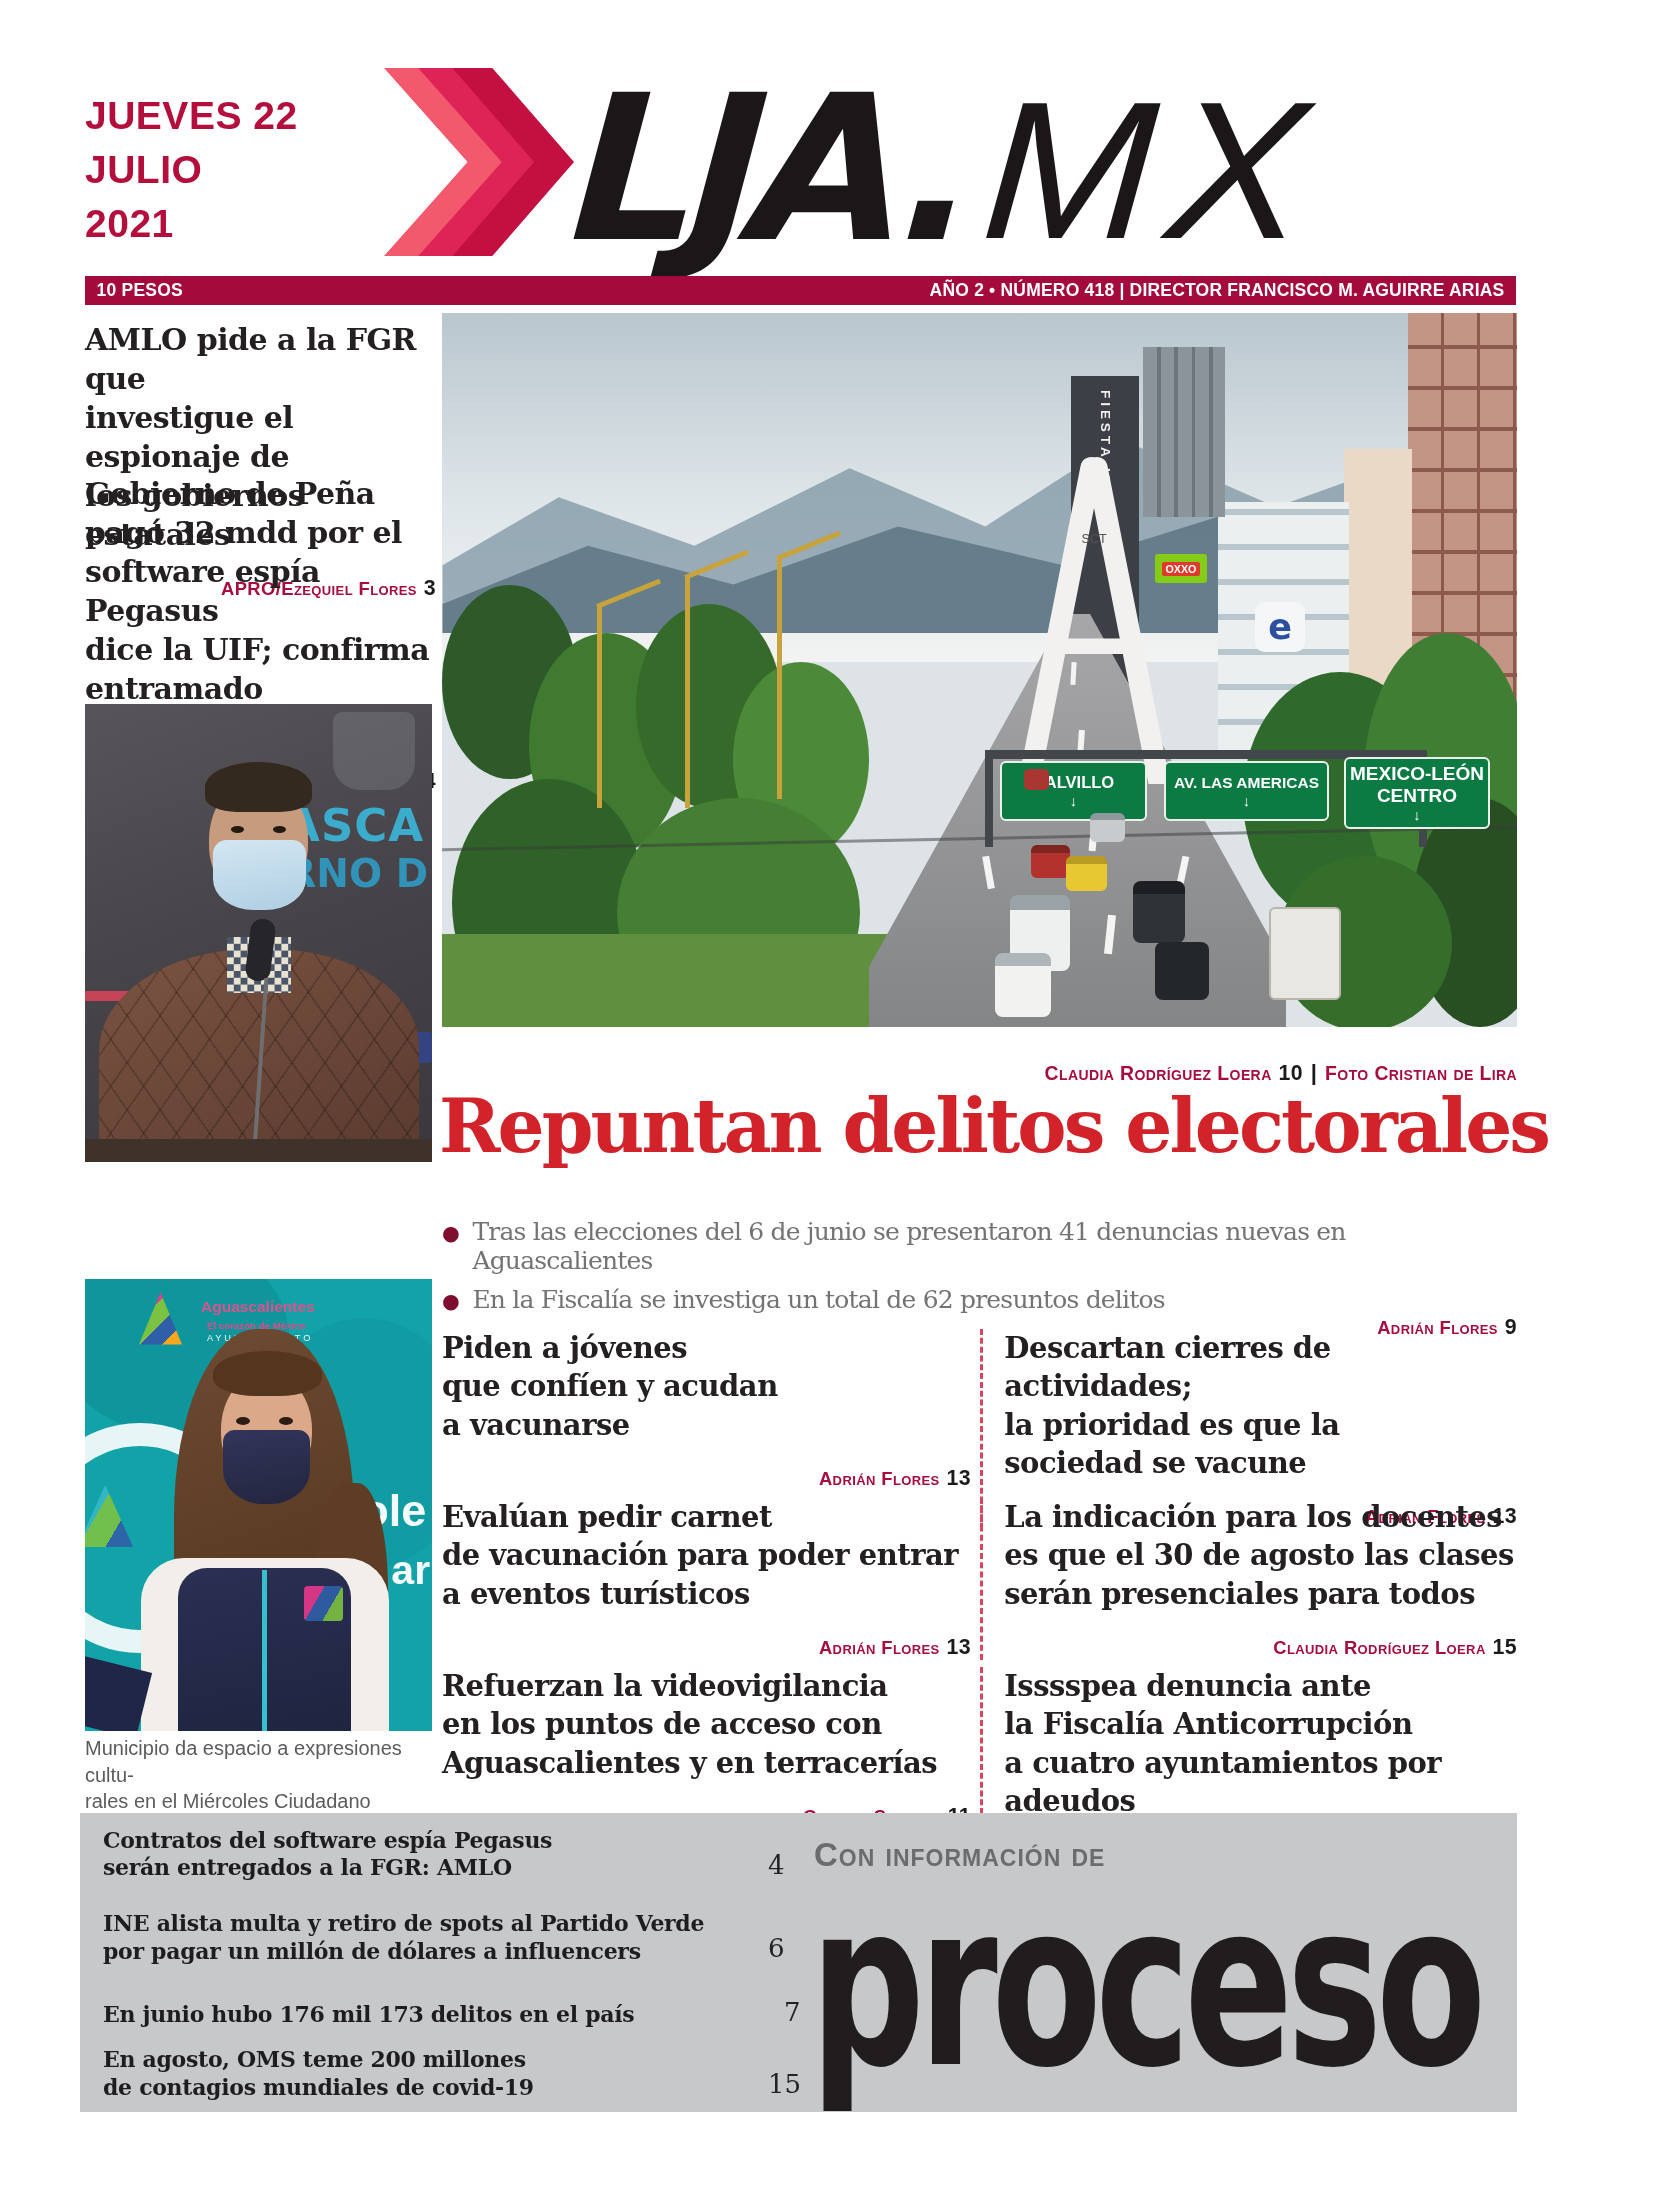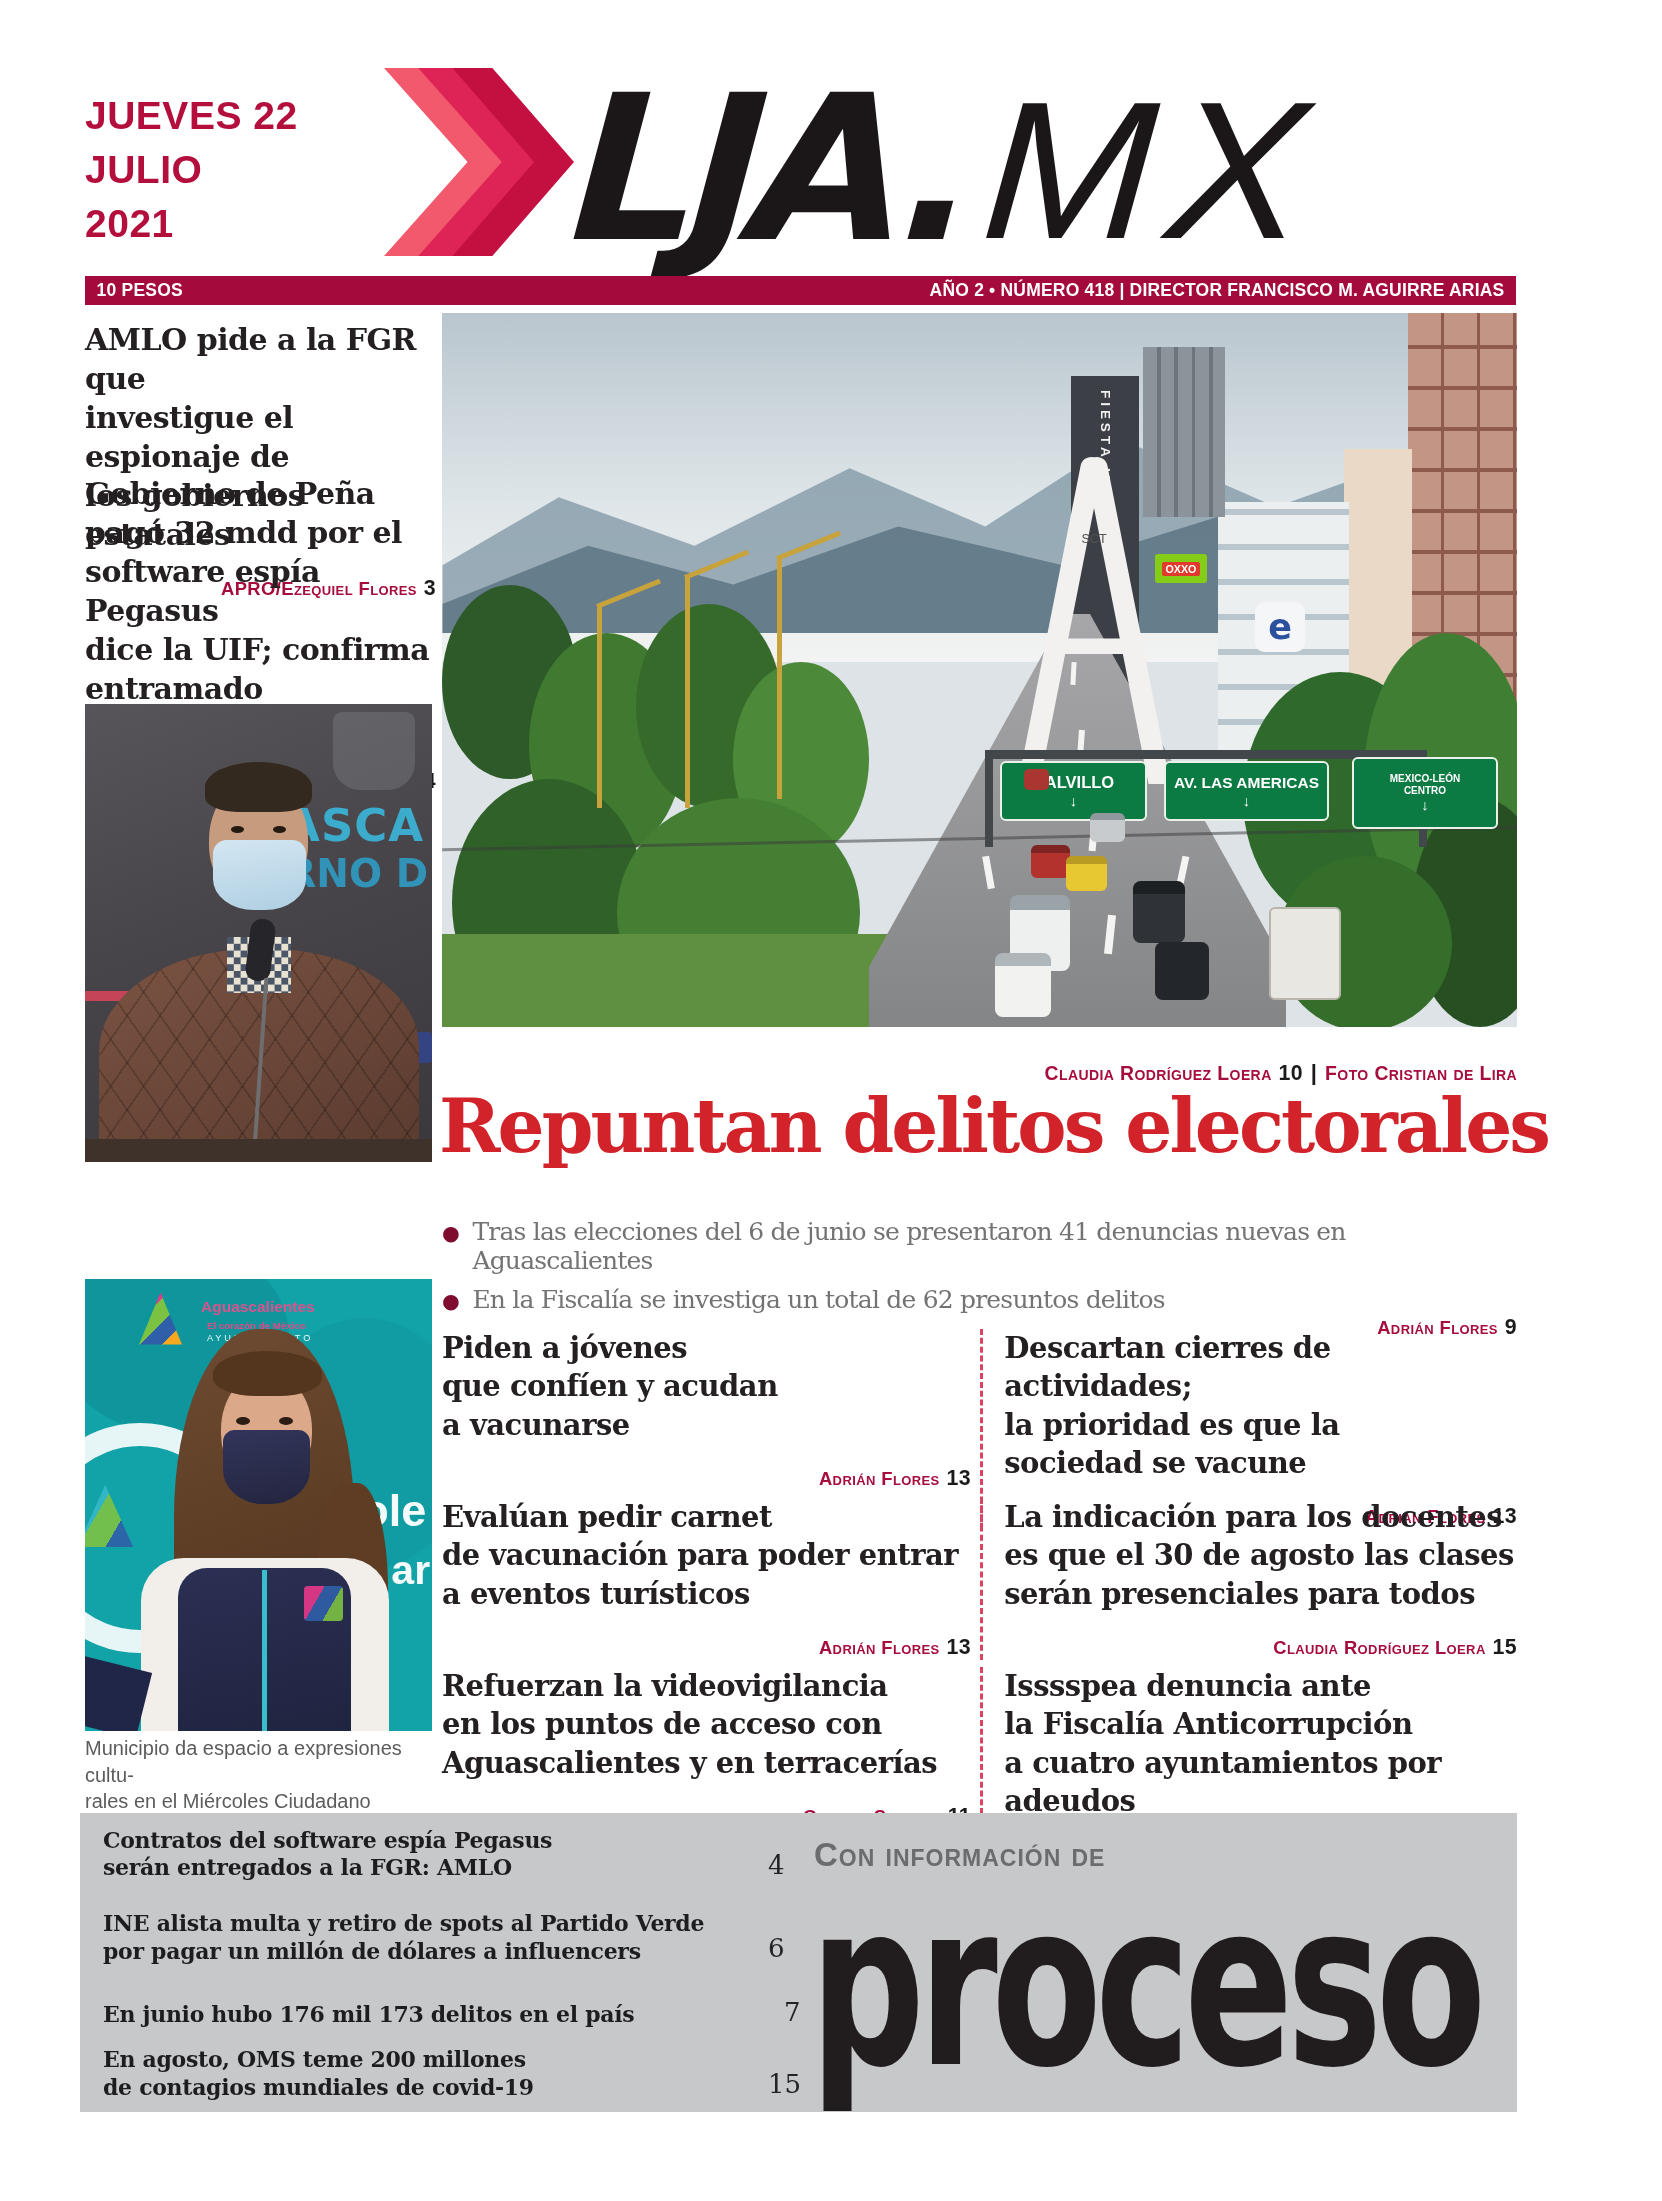--- a/index.html
+++ b/index.html
@@ -194,21 +194,21 @@
 
     <div class="p" style="left:543px;top:437px;width:442px;height:8.7px;background:#41474B;"></div>
     <div class="p" style="left:543px;top:437px;width:7.8px;height:97px;background:#41474B;"></div>
     <div class="p" style="left:977px;top:437px;width:7.8px;height:97px;background:#41474B;"></div>
     <div class="p gsign" style="left:558px;top:448px;width:147px;height:60px;font-size:16.5px;">
       <span>CALVILLO</span>
     </div>
     <div class="p gsign" style="left:722px;top:448px;width:165px;height:60px;font-size:15.5px;">
       <span>AV. LAS AMERICAS</span>
     </div>
-    <div class="p gsign" style="left:902px;top:444px;width:146px;height:72px;font-size:10px;line-height:1.15;margin-left:8px;">
+    <div class="p gsign" style="left:902px;top:444px;width:146px;height:72px;font-size:19px;line-height:1.15;">
       <span>MEXICO-LEÓN</span>
       <span>CENTRO</span>
     </div>
 
     <div class="p" style="left:582px;top:456px;width:25px;height:21.3px;background:#A93631;border-radius:4.9px;"></div>
     <div class="p" style="left:648px;top:500px;width:35px;height:29px;background:#C8CBCD;border-radius:5.8px;border-top:7.8px solid #8F989C;box-sizing:border-box;"></div>
     <div class="p" style="left:589px;top:532px;width:39px;height:33px;background:#B3322E;border-radius:5.8px;border-top:8.7px solid #7E2421;box-sizing:border-box;"></div>
     <div class="p" style="left:624px;top:543px;width:41px;height:35px;background:#E8C832;border-radius:5.8px;border-top:8.7px solid #B89B22;box-sizing:border-box;"></div>
     <div class="p" style="left:691px;top:568px;width:52px;height:62px;background:#2F3338;border-radius:7.8px;border-top:13.6px solid #1D2023;box-sizing:border-box;"></div>
     <div class="p" style="left:568px;top:582px;width:60px;height:76px;background:#EEF0EF;border-radius:7.8px;border-top:15.5px solid #9AA4A8;box-sizing:border-box;"></div>

